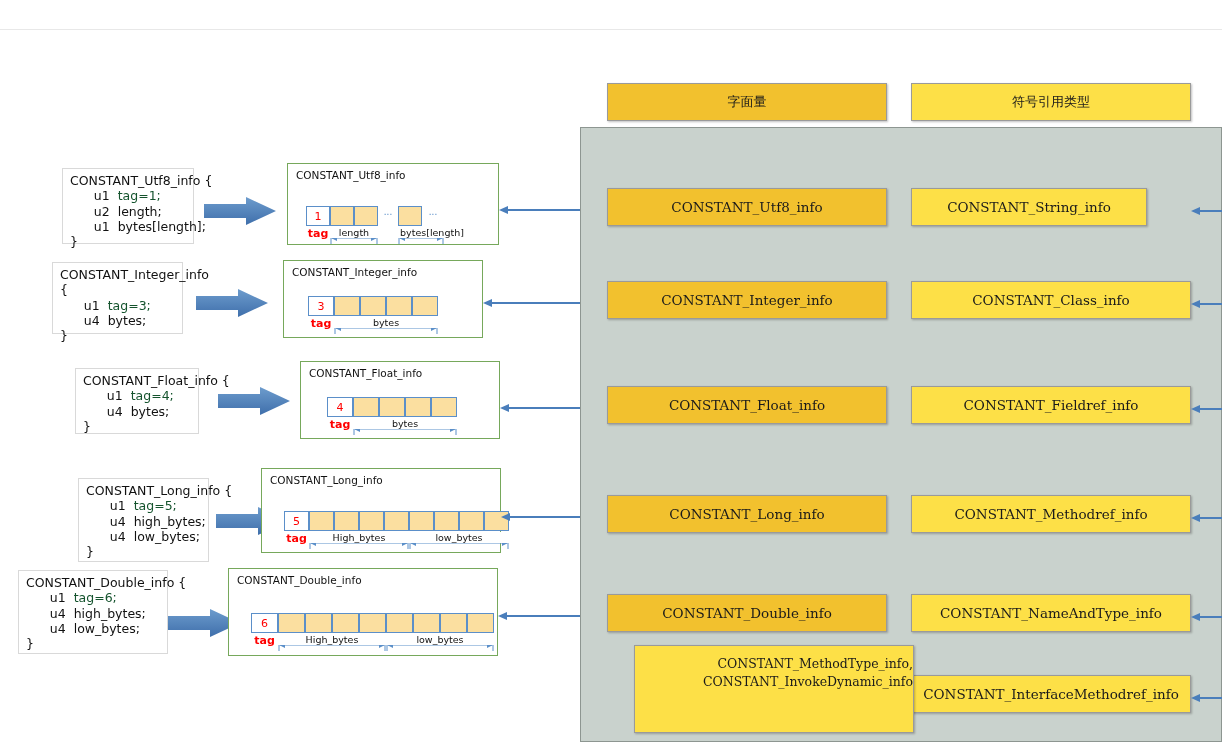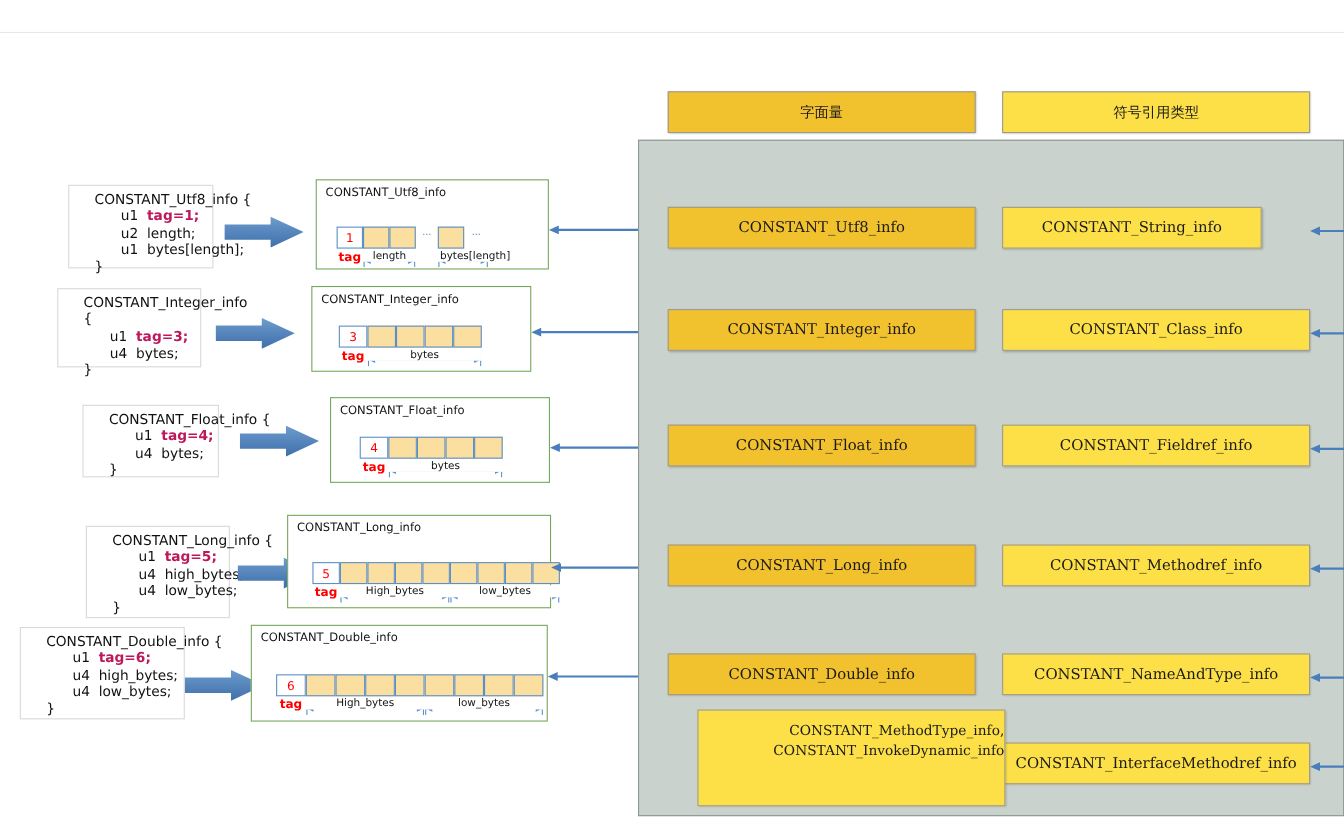--- a/index.html
+++ b/index.html
@@ -6,24 +6,24 @@
   body{width:1222px;height:745px;position:relative;overflow:hidden;
        font-family:"Liberation Sans","DejaVu Sans",sans-serif;}
 
   .canvas{position:absolute;left:0;top:0;width:1222px;height:745px;background:#fff;}
 
   
   .topline{position:absolute;left:0;top:29px;width:1222px;height:1px;background:#e8e8e8;}
 
   
   .codebox{position:absolute;background:#ffffff;border:1px solid #d9d9d9;
-           box-sizing:border-box;padding:4px 8px 6px 23px;
+           box-sizing:border-box;padding:4px 8px 6px 7px;
            font-family:"DejaVu Sans",sans-serif;font-size:12.5px;color:#111;
            line-height:1.22;white-space:pre;}
-  .codebox .tag{color:#be185d;font-weight:bold;}
+  .codebox .tag{color:#14532d;font-weight:normal;}
 
   
   .fatarrow{position:absolute;}
   .fatarrow svg{display:block;}
 
   
   .bytebox{position:absolute;border:1px solid #76a85b;background:#ffffff;
            box-sizing:border-box;}
   .bytebox .bb-title{position:absolute;left:8px;top:5px;
            font-family:"DejaVu Sans",sans-serif;font-size:10.5px;color:#111;

